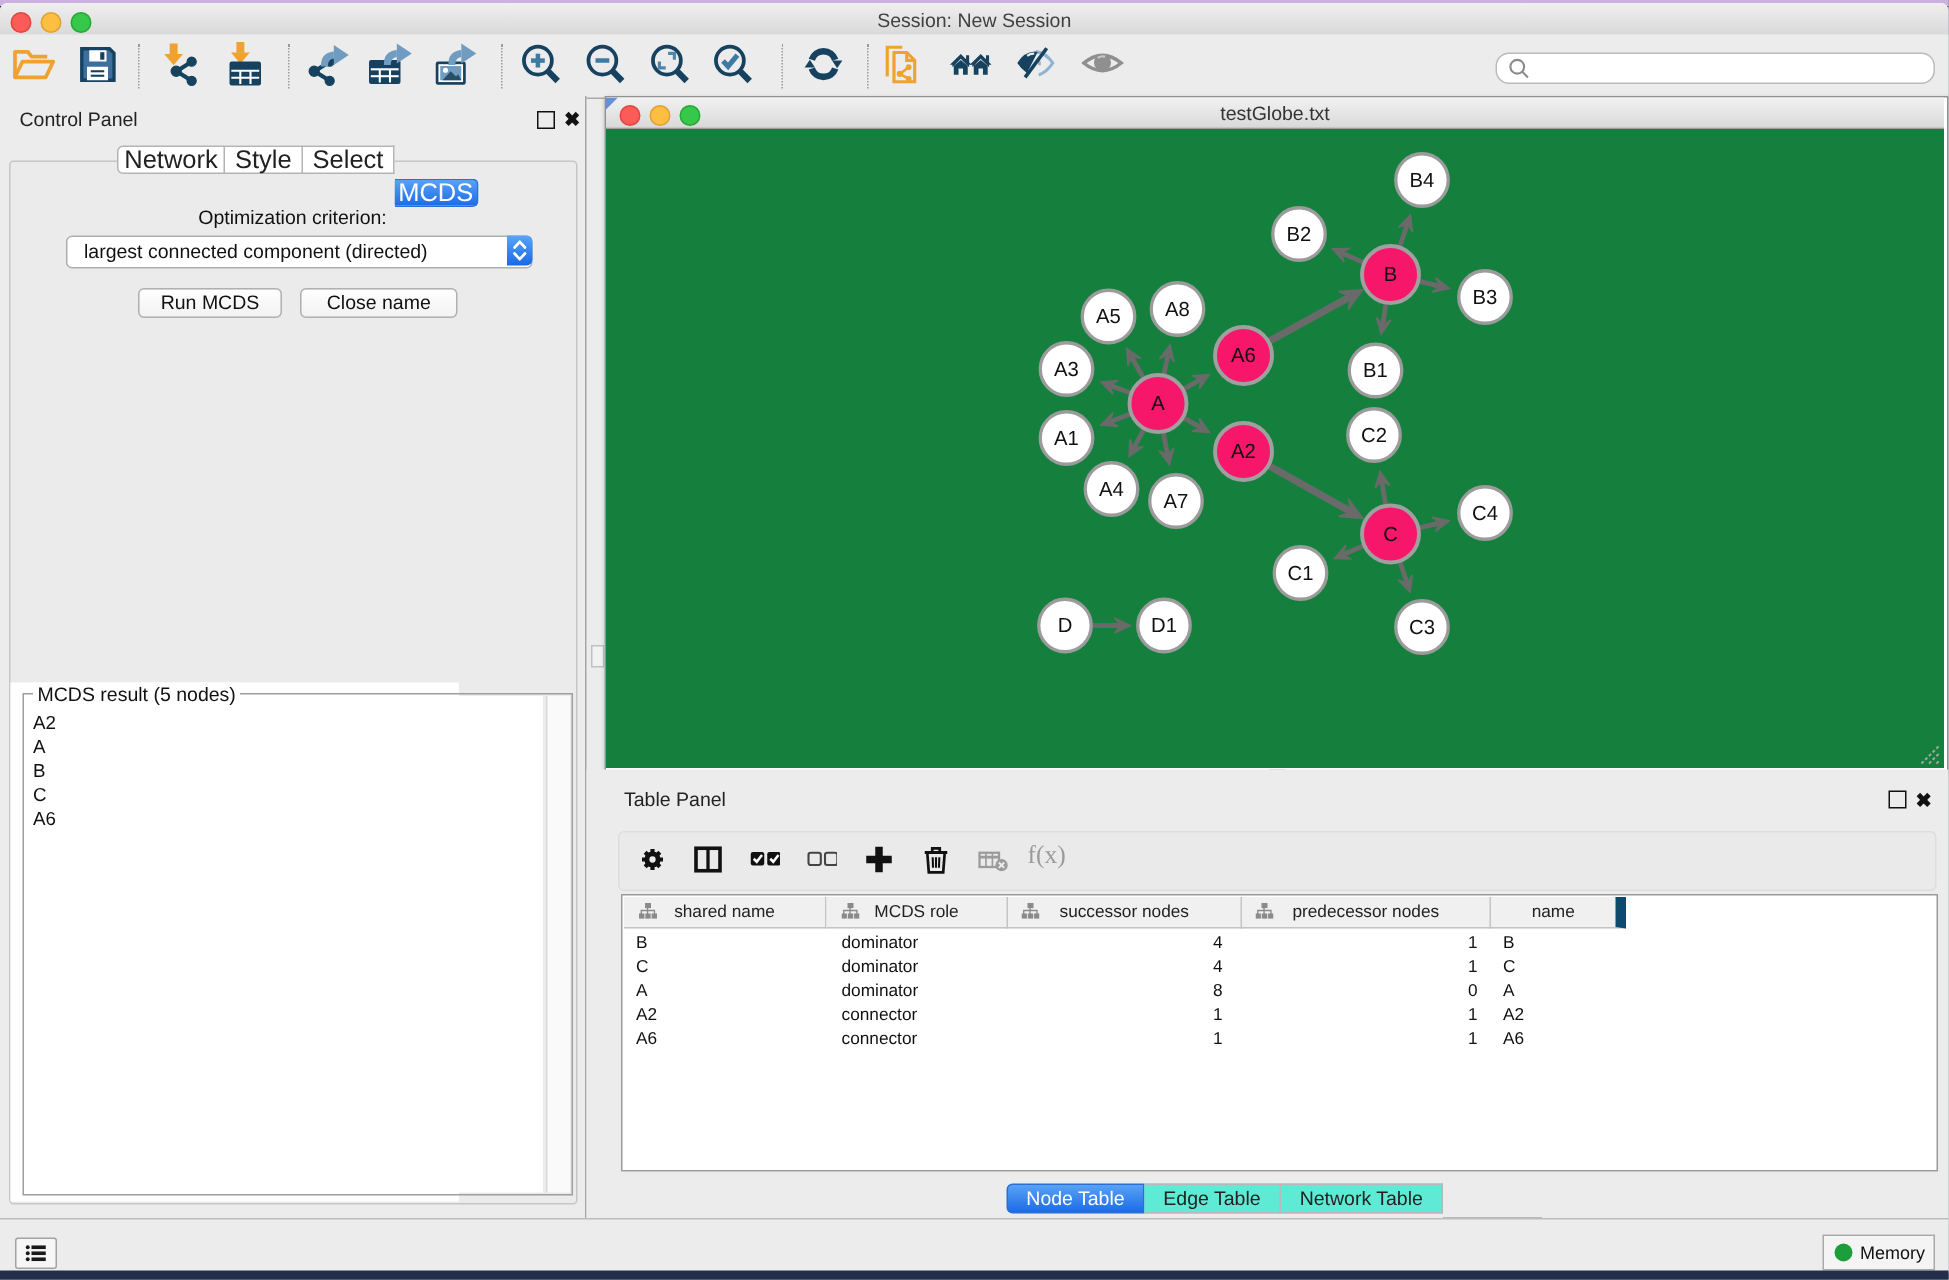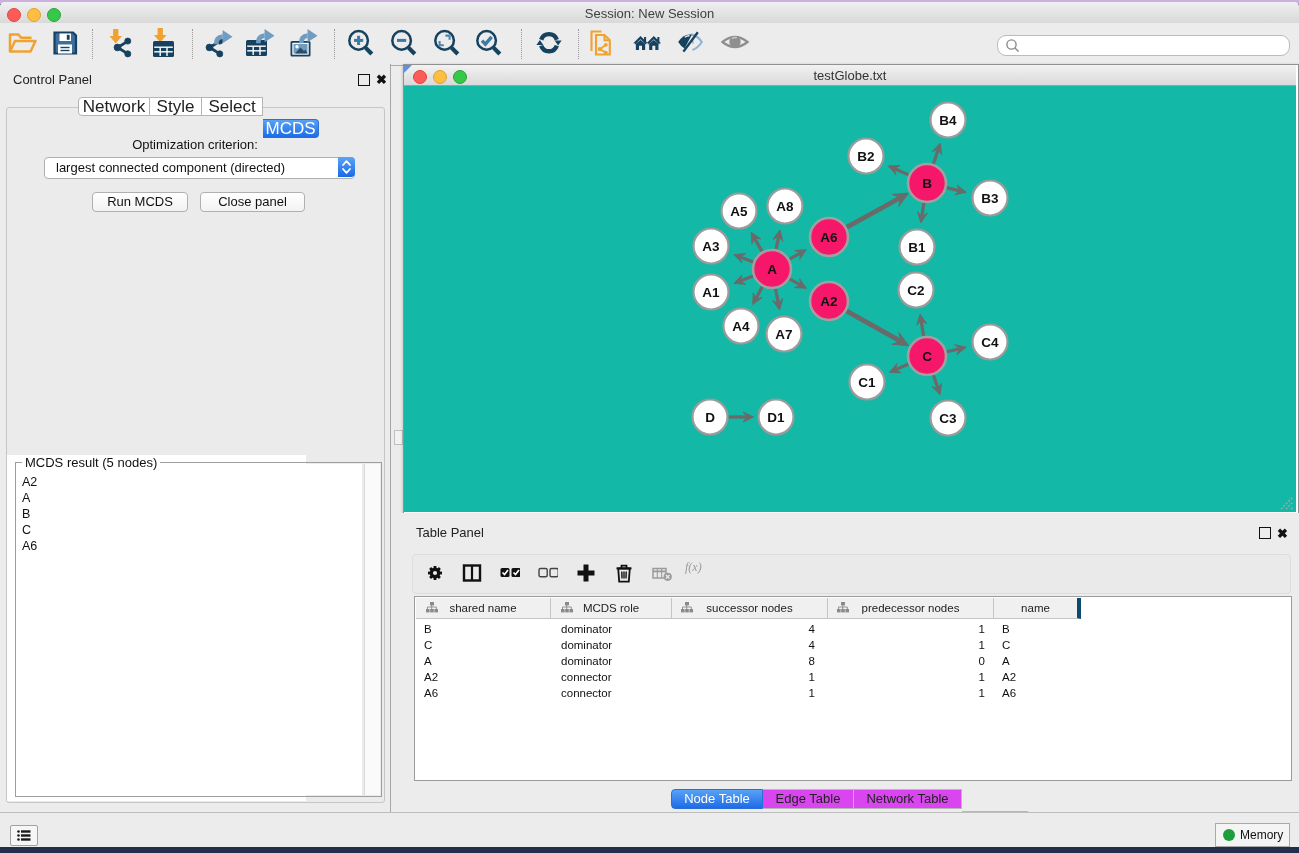--- a/index.html
+++ b/index.html
@@ -36,30 +36,30 @@
  text-align:center;font-size:13px;color:#111;line-height:18px;}
 #mcdswrap{left:7px;top:391px;width:299px;height:346px;background:#fff;}
 #mcdsbox{position:absolute;left:8px;top:7px;width:365px;height:333px;border:1px solid #9e9e9e;}
 #mcdslabel{position:absolute;left:6px;top:-8px;background:#fff;padding:0 3px;font-size:13px;color:#111;z-index:3;line-height:15px;}
 #mcdslist{position:absolute;left:1px;top:1px;width:340px;height:321px;background:#fff;font-size:12.5px;color:#111;line-height:16px;padding:10px 0 0 5px;}
 #mcdssb{position:absolute;right:1px;top:1px;width:15px;height:331px;background:#fafafa;border-left:1px solid #d8d8d8;}
 
 #netwin{left:403px;top:64px;width:894px;height:449px;background:#fff;border:1px solid #919191;
  box-shadow:0 1px 3px rgba(0,0,0,0.25);}
 #nettitle{position:absolute;left:0;top:0;width:892px;height:20px;background:linear-gradient(#f2f2f2,#d9d9d9);border-bottom:1px solid #9f9f9f;}
-#netcanvas{position:absolute;left:0;top:21px;width:892px;height:426px;background:#14b8a6;font-weight:bold;}
+#netcanvas{position:absolute;left:0;top:21px;width:892px;height:426px;background:#15803d;}
 
 #tpanel{left:391px;top:513px;width:908px;height:300px;background:#ececec;}
 #ttoolbar{position:absolute;left:21px;top:41px;width:877px;height:38px;border:1px solid #dddddd;border-radius:4px;background:#eaeaea;}
 #ttable{position:absolute;left:23px;top:83px;width:876px;height:183px;background:#fff;border:1px solid #9b9b9b;}
 .thdr{position:absolute;top:1px;height:20px;background:#f0f0f0;border-right:1px solid #c4c4c4;border-bottom:1px solid #c4c4c4;font-size:11.5px;color:#222;text-align:center;line-height:20px;}
 .trow{position:absolute;height:16px;font-size:11.5px;color:#111;line-height:16px;}
 .num{text-align:right;}
 
-.btab{height:20px;line-height:20px;font-size:13px;color:#222;text-align:center;background:#d946ef;
+.btab{height:20px;line-height:20px;font-size:13px;color:#222;text-align:center;background:#5eead4;
  border:1px solid #b8b8b8;border-left:none;}
 
 #statusbar{left:0;top:812px;width:1299px;height:35px;background:#ececec;border-top:1px solid #bdbdbd;}
 #memlbtn{position:absolute;left:1215px;top:10px;width:73px;height:22px;background:#f4f4f4;border:1px solid #a9a9a9;font-size:12px;color:#111;}
 #listbtn{position:absolute;left:10px;top:12px;width:26px;height:19px;background:#f6f6f6;border:1px solid #a2a2a2;border-radius:2px;}
 svg.ic{position:absolute;}
 </style></head><body>
 <div id="app">
 <div id="desktop-top" class="abs"></div>
 <div id="mainwin" class="abs">
@@ -267,21 +267,21 @@
  </div>
  <div id="dropdown" class="abs">
         <span class="dtext">largest connected component (directed)</span>
    <div id="spinner"><svg width="17" height="20" viewBox="0 0 17 20">
             <path d="M5 8 L8.5 4.2 L12 8" fill="none" stroke="#fff" stroke-width="1.8" stroke-linecap="round" stroke-linejoin="round"></path>
             <path d="M5 12 L8.5 15.8 L12 12" fill="none" stroke="#fff" stroke-width="1.8" stroke-linecap="round" stroke-linejoin="round"></path>
           </svg></div>
  </div>
  <div id="optlabel" class="abs">Optimization criterion:</div>
  <div class="btn abs" style="left:92px;top:128px;width:94px;">Run MCDS</div>
- <div class="btn abs" style="left:200px;top:128px;width:103px;">Close panel</div>
+ <div class="btn abs" style="left:200px;top:128px;width:103px;">Close name</div>
  <div id="mcdswrap" class="abs">
   <div id="mcdsbox">
    <div id="mcdslabel">MCDS result (5 nodes)</div>
    <div id="mcdslist">A2<br>A<br>B<br>C<br>A6</div>
    <div id="mcdssb"></div>
   </div>
  </div>
 </div>
 <div class="abs" style="left:394px;top:430px;width:7px;height:13px;background:#f2f2f2;border:1px solid #c0c0c0;"></div>
 <div id="netwin" class="abs">
@@ -446,28 +446,28 @@
 <svg class="ic" style="left:261px;top:50px" width="20" height="20" viewBox="0 0 20 20">
         <g>
           <rect x="1" y="5.5" width="13" height="9.5" fill="none" stroke="#9b9b9b" stroke-width="1.5"></rect>
 <line x1="1" y1="8.4" x2="14" y2="8.4" stroke="#9b9b9b" stroke-width="1.8"></line>
           <line x1="5.3" y1="5.5" x2="5.3" y2="15" stroke="#9b9b9b" stroke-width="1.1"></line>
           <line x1="9.6" y1="5.5" x2="9.6" y2="15" stroke="#9b9b9b" stroke-width="1.1"></line>
 <circle cx="15.7" cy="13.8" r="4.1" fill="#9b9b9b"></circle>
           <path d="M13.9 12 L17.5 15.6 M17.5 12 L13.9 15.6" stroke="#ececec" stroke-width="1.3"></path>
         </g>
       </svg>
-<div class="abs" style="left:294px;top:47px;font-size:12px;color:#9b9b9b;font-family:'Liberation Serif',serif;font-style:italic;">f(x)</div>
+<div class="abs" style="left:294px;top:47px;font-size:17px;color:#9b9b9b;font-family:'Liberation Serif',serif;">f(x)</div>
 
  <div id="ttable">
   <div class="thdr" style="left:1px;width:134px;">shared name</div>
   <div class="thdr" style="left:136px;width:120px;">MCDS role</div>
   <div class="thdr" style="left:257px;width:155px;">successor nodes</div>
   <div class="thdr" style="left:413px;width:165px;">predecessor nodes</div>
-  <div class="thdr" style="left:579px;width:83px;border-right:4px solid #0c4a6e;">name</div>
+  <div class="thdr" style="left:579px;width:83px;border-right:7px solid #0c4a6e;">name</div>
   <svg class="ic" style="left:11px;top:5px" width="12" height="11" viewBox="0 0 12 11">
           <g fill="#8a8a8a">
             <rect x="4" y="0" width="4" height="3.4"></rect>
             <rect x="0" y="7" width="3.6" height="3.4"></rect>
             <rect x="4.2" y="7" width="3.6" height="3.4"></rect>
             <rect x="8.4" y="7" width="3.6" height="3.4"></rect>
             <path d="M5.7 3 L5.7 5 L1.5 5 L1.5 7.5 M5.7 5 L10.3 5 L10.3 7.5 M5.7 5 L5.7 7.5" fill="none" stroke="#8a8a8a" stroke-width="0.9"></path>
           </g>
         </svg>
 <svg class="ic" style="left:146px;top:5px" width="12" height="11" viewBox="0 0 12 11">

